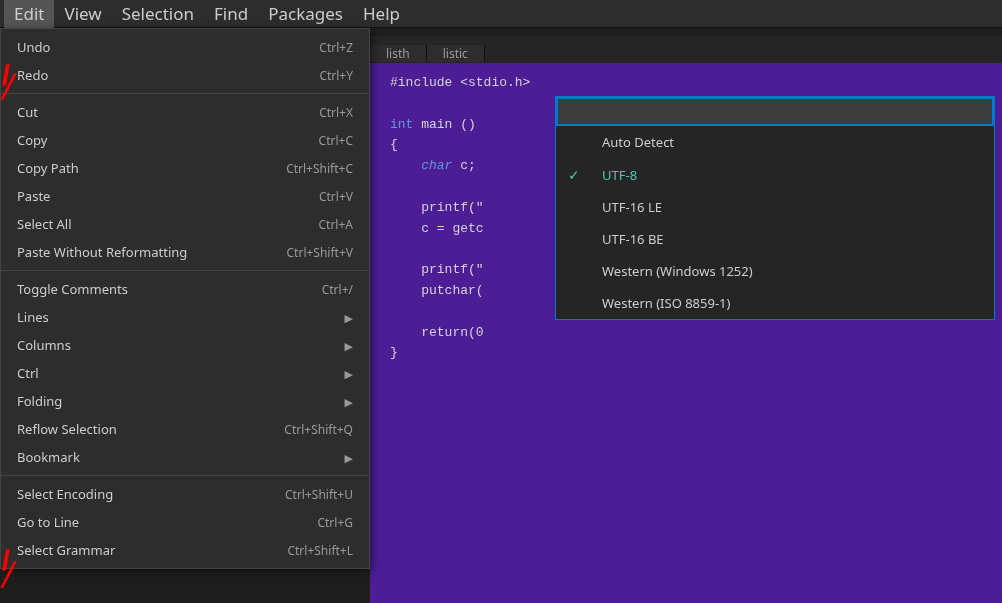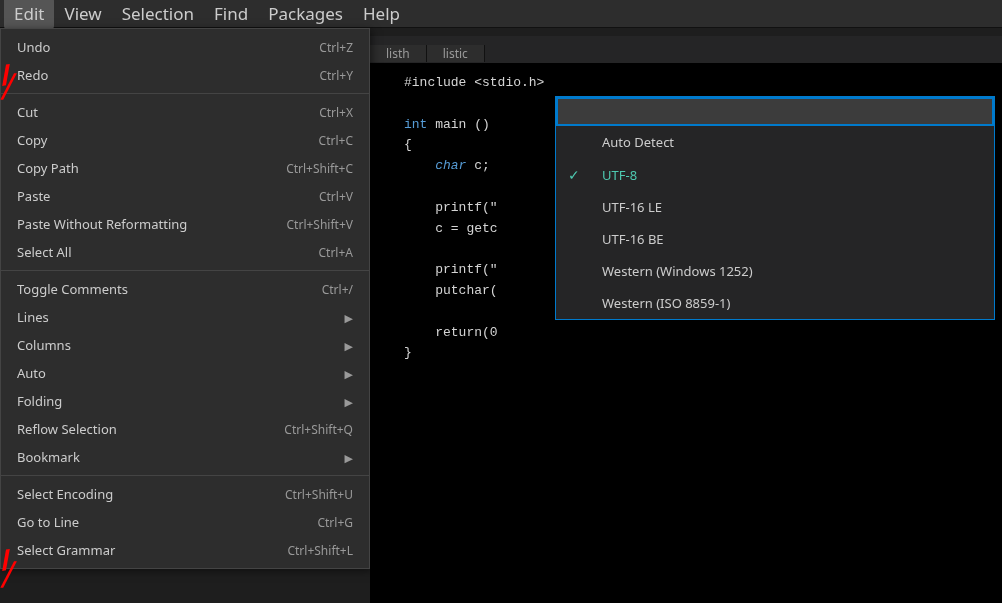--- a/index.html
+++ b/index.html
@@ -73,22 +73,22 @@
       cursor: pointer;
     }
 
     
     .code-area {
       position: absolute;
       top: 35px;
       left: 370px;
       right: 0;
       bottom: 0;
-      background: #000000;
-      padding: 10px 34px;
+      background: #4c1d95;
+      padding: 10px 20px;
       font-family: 'Consolas', 'Courier New', monospace;
       font-size: 13px;
       color: #d4d4d4;
       line-height: 1.6;
     }
 
     
     .encoding-dropdown {
       position: absolute;
       top: 68px;
@@ -270,42 +270,42 @@
   </div>
   <div class="menu-item">
     <span>Copy Path</span>
     <span class="shortcut">Ctrl+Shift+C</span>
   </div>
   <div class="menu-item">
     <span>Paste</span>
     <span class="shortcut">Ctrl+V</span>
   </div>
   <div class="menu-item">
+    <span>Select All</span>
+    <span class="shortcut">Ctrl+A</span>
+  </div>
+  <div class="menu-item">
     <span>Paste Without Reformatting</span>
     <span class="shortcut">Ctrl+Shift+V</span>
   </div>
-  <div class="menu-item">
-    <span>Select All</span>
-    <span class="shortcut">Ctrl+A</span>
-  </div>
   <div class="menu-separator"></div>
   <div class="menu-item">
     <span>Toggle Comments</span>
     <span class="shortcut">Ctrl+/</span>
   </div>
   <div class="menu-item has-submenu">
     <span>Lines</span>
     <span class="arrow">▶</span>
   </div>
   <div class="menu-item has-submenu">
     <span>Columns</span>
     <span class="arrow">▶</span>
   </div>
   <div class="menu-item has-submenu">
-    <span>Auto</span>
+    <span>Ctrl</span>
     <span class="arrow">▶</span>
   </div>
   <div class="menu-item has-submenu">
     <span>Folding</span>
     <span class="arrow">▶</span>
   </div>
   <div class="menu-item">
     <span>Reflow Selection</span>
     <span class="shortcut">Ctrl+Shift+Q</span>
   </div>

